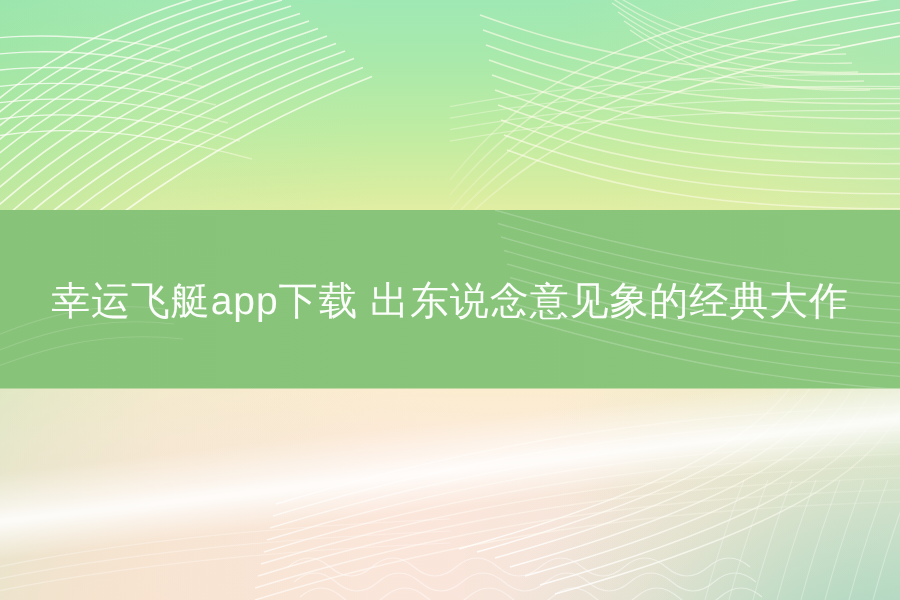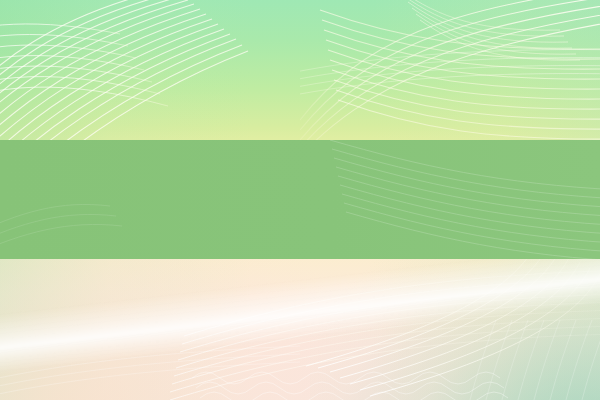--- a/index.html
+++ b/index.html
@@ -327,16 +327,17 @@
         </g>
         <g fill="none" stroke="#ffffff" stroke-width="0.8" opacity="0.7">
           <path d="M-30,96 C20,72 60,60 110,66"></path>
           <path d="M-30,106 C22,82 64,70 116,76"></path>
           <path d="M-30,116 C24,92 68,80 122,86"></path>
         </g>
       </svg>
     </div>
 
     <div class="band-text">
+      <div class="band-line l1">幸运飞艇app下载 出东说念意见象的经典大作</div>
     </div>
   </div>
 
 </div>
 
 </body></html>

